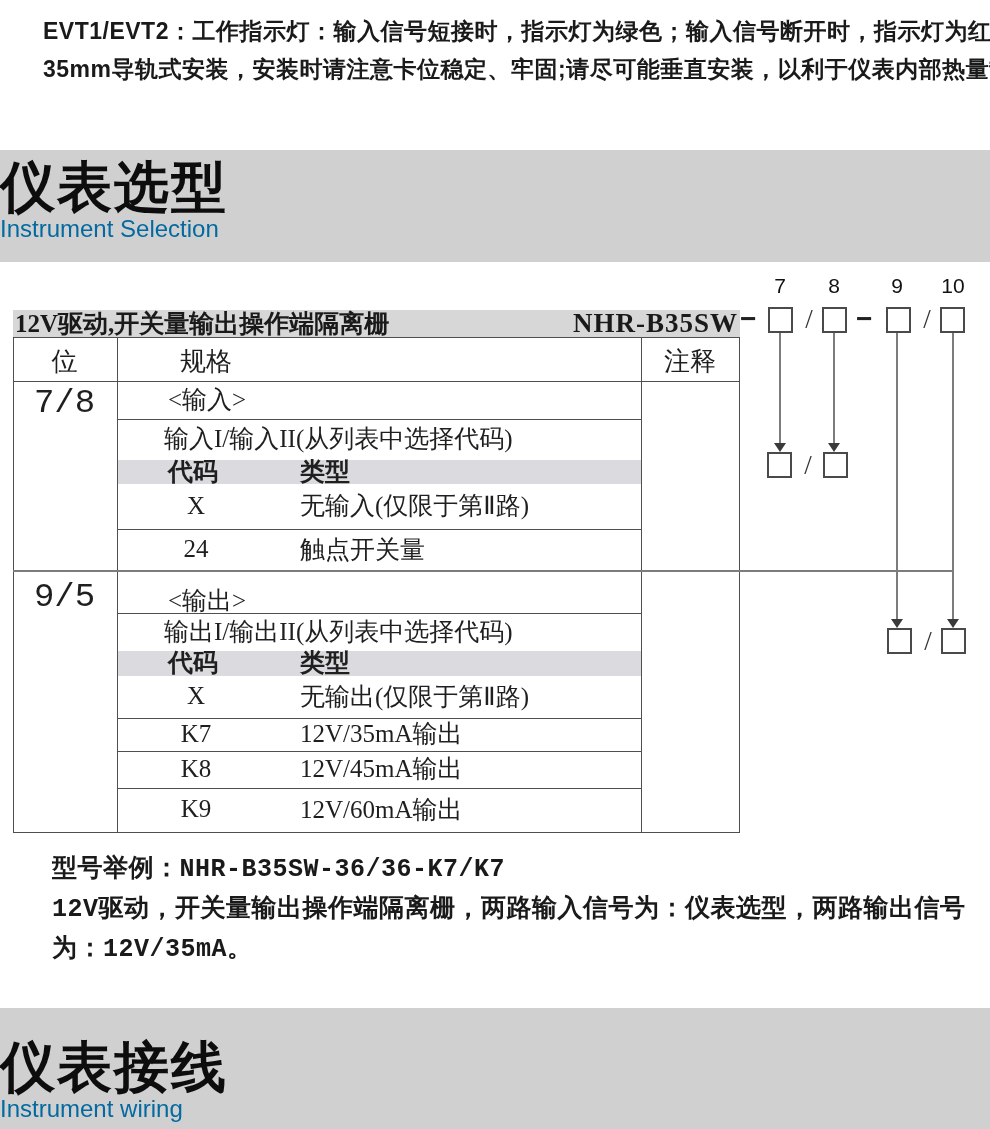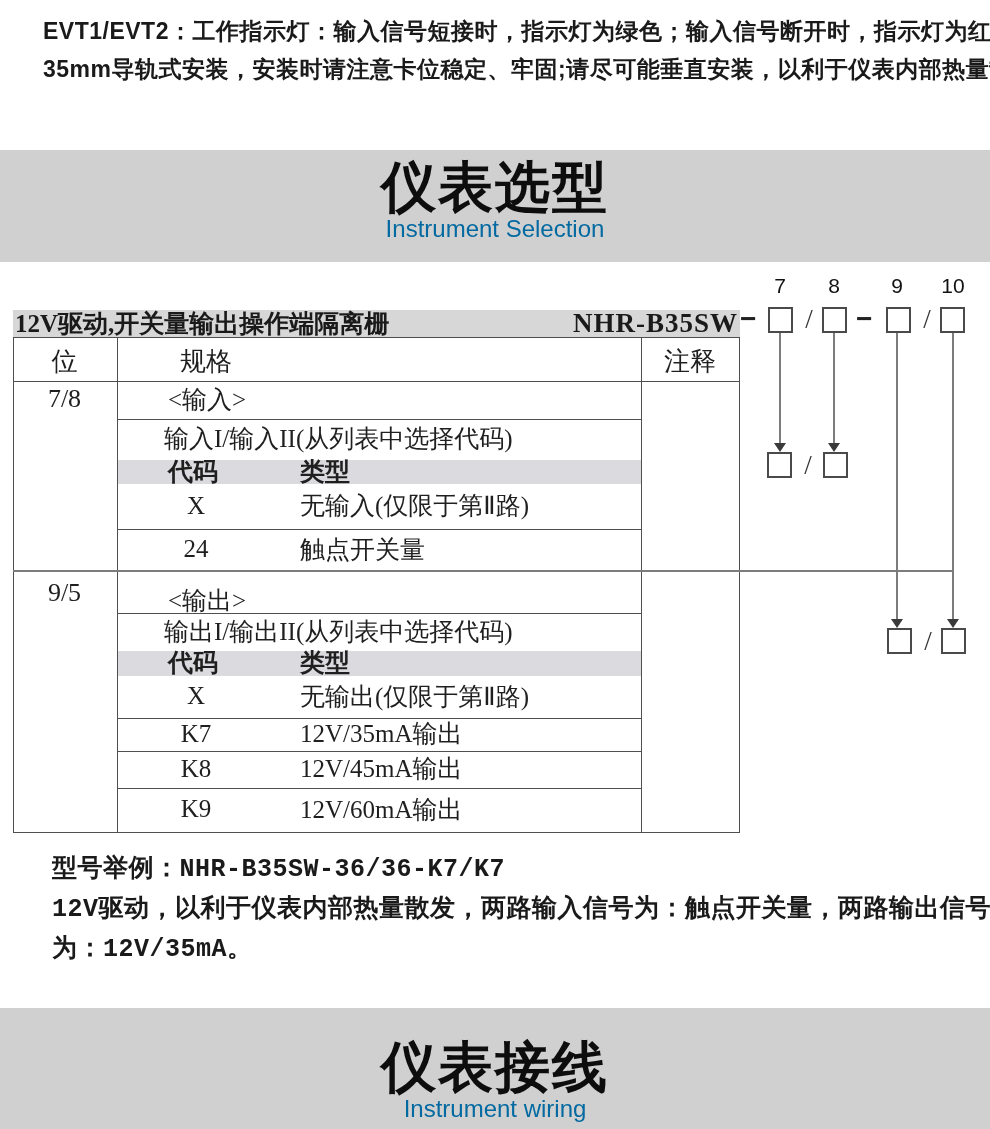--- a/index.html
+++ b/index.html
@@ -8,21 +8,21 @@
     position:relative; width:990px; height:1129px; margin:0 auto;
     background:#ffffff; overflow:hidden;
     font-family:"Liberation Sans", sans-serif; color:#1a1a1a;
   }
   .abs { position:absolute; }
 
   
   .note { font-size:23px; font-weight:600; letter-spacing:0.5px; white-space:nowrap; }
 
   
-  .banner { left:0; width:990px; background:#d0d0d0; text-align:center; }
+  .banner { left:0; width:990px; background:#d0d0d0; text-align:left; }
   .banner .cn { font-size:55px; font-weight:bold; color:#0d0d0d; letter-spacing:2px; line-height:1.15; }
   .banner .en { font-size:24px; font-weight:400; color:#0369a1; margin-top:-4px; }
 
   
   .model-bar { left:13px; top:310px; width:727px; height:28px; background:#d7d7d7; }
   .model-bar .ptitle {
     position:absolute; left:2px; top:0; height:28px; line-height:28px;
     font-family:"Liberation Serif", serif; font-weight:bold; font-size:25px; white-space:nowrap;
   }
   .model-bar .pmodel {
@@ -37,21 +37,21 @@
   .slash { top:303px; width:14px; text-align:center; font-family:"Liberation Serif", serif; font-size:27px; line-height:32px; color:#333; }
   .vline { width:2px; background:#7c7c7c; }
   .arrowhead { width:0; height:0; border-left:6px solid transparent; border-right:6px solid transparent; border-top:9px solid #3a3a3a; }
 
   
   .tframe { left:13px; top:337px; width:727px; height:496px; border:1px solid #4f4f4f; }
   .tframe .v { position:absolute; top:0; width:1px; height:494px; background:#4f4f4f; }
   .tframe .h { position:absolute; height:1px; background:#4f4f4f; }
   .band { background:#dbdbdf; }
 
-  .poscell { left:13px; width:103px; text-align:center; font-family:Liberation Serif, serif; font-size:26px; color:#1f1f1f; }
+  .poscell { left:13px; width:103px; text-align:center; font-family:Liberation Mono, monospace; font-size:34px; color:#1f1f1f; }
   .hcell { font-family:"Liberation Serif", serif; font-size:26px; color:#1f1f1f; }
 
   .specrow { left:116px; width:524px; display:flex; align-items:center;
              font-family:"Liberation Serif", serif; font-size:25px; color:#1f1f1f; white-space:nowrap; }
   .specrow .code { position:absolute; left:20px; width:120px; text-align:center; }
   .specrow .type { position:absolute; left:184px; }
   .bandrow { font-weight:bold; }
   .bandrow .chead { position:absolute; left:52px; }
   .bandrow .thead { position:absolute; left:184px; }
 
@@ -162,21 +162,21 @@
   <div class="abs specrow" style="top:750px; height:37px;">
     <span class="code">K8</span>
     <span class="type">12V/45mA输出</span>
   </div>
   <div class="abs specrow" style="top:787px; height:44px;">
     <span class="code">K9</span>
     <span class="type">12V/60mA输出</span>
   </div>
 
   <div class="abs example-line" style="top:851px;">型号举例：NHR-B35SW-36/36-K7/K7</div>
-  <div class="abs example-line" style="top:891px;">12V驱动，以利于仪表内部热量散发，两路输入信号为：触点开关量，两路输出信号</div>
+  <div class="abs example-line" style="top:891px;">12V驱动，开关量输出操作端隔离栅，两路输入信号为：仪表选型，两路输出信号</div>
   <div class="abs example-line" style="top:931px;">为：12V/35mA。</div>
 
   <div class="abs banner" style="top:1008px; height:121px; padding-top:28px;">
     <div class="cn">仪表接线</div>
     <div class="en">Instrument wiring</div>
   </div>
 
 </div>
 
 </body></html>

